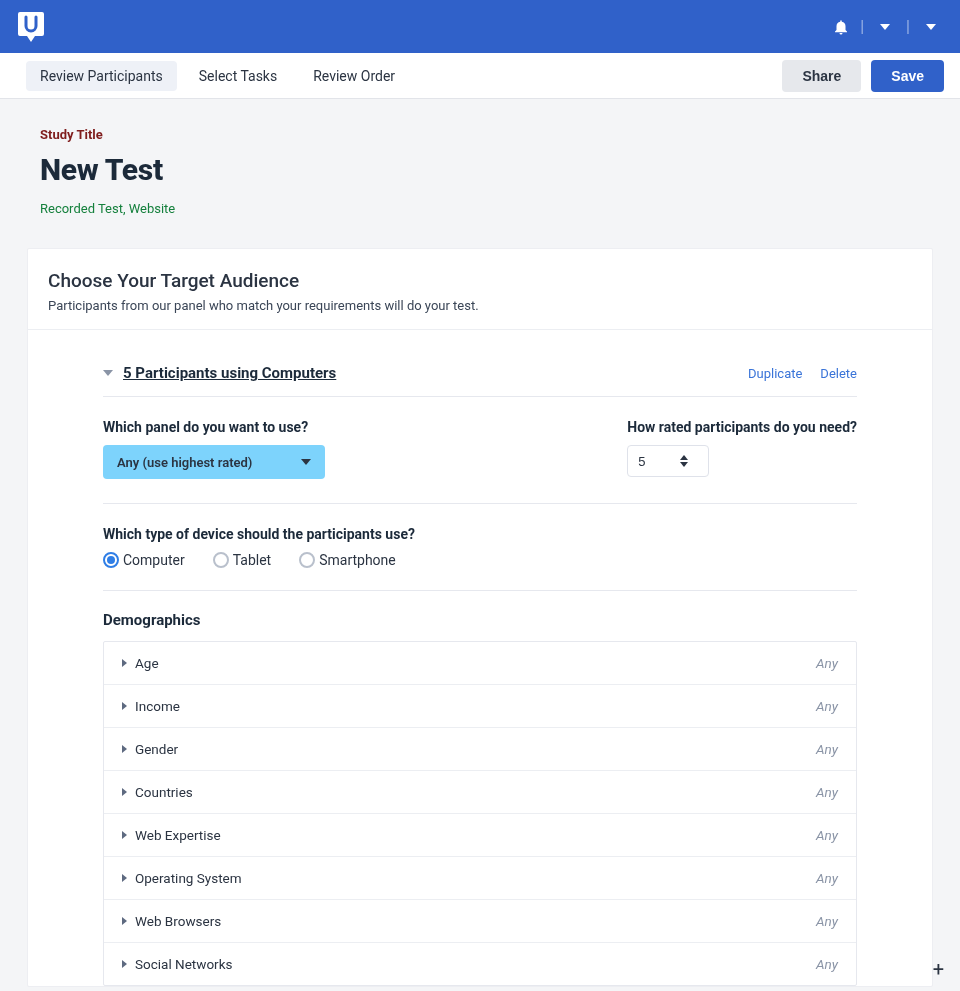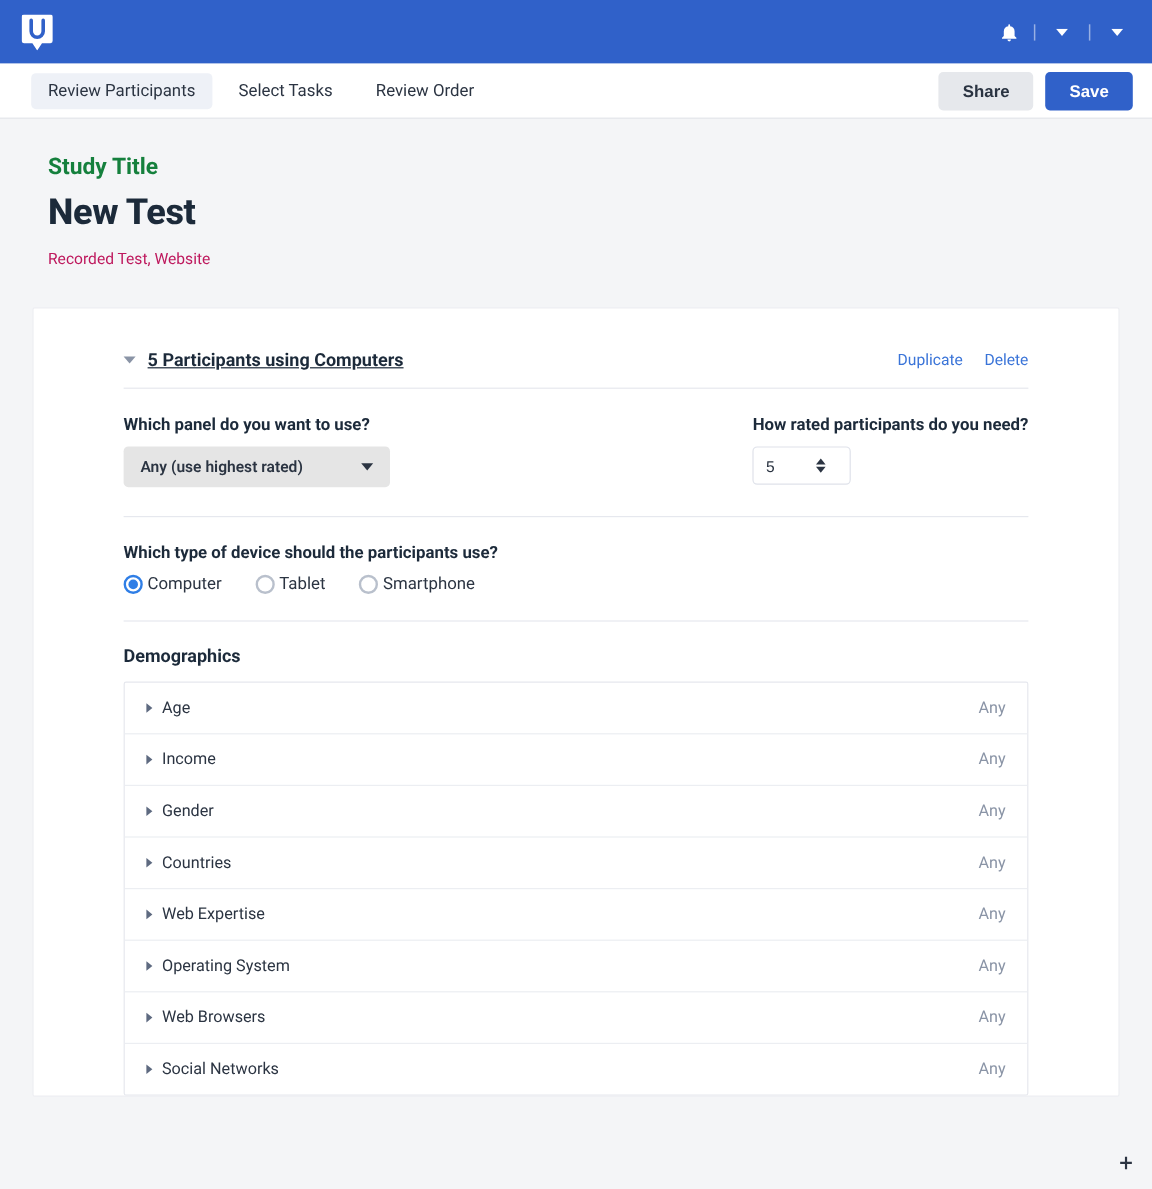--- a/index.html
+++ b/index.html
@@ -76,35 +76,35 @@
     cursor: pointer;
   }
   .btn-share { background: #e6e8ec; color: #2b3442; }
   .btn-save  { background: #3061c9; color: #fff; }
 
   
   .study-header {
     padding: 28px 40px 22px 40px;
   }
   .study-label {
-    font-size: 19px;
+    font-size: 13px;
     font-weight: 700;
-    color: #15803d;
+    color: #7f1d1d;
     margin-bottom: 10px;
   }
   .study-title {
     font-size: 30px;
     font-weight: 800;
     color: #1c2a3a;
     letter-spacing: -0.3px;
     margin-bottom: 14px;
   }
   .study-meta {
     font-size: 13px;
-    color: #be185d;
+    color: #15803d;
   }
 
   
   .card {
     background: #fff;
     margin: 10px 27px 0 27px;
     border-radius: 2px;
     border: 1px solid #edeef2;
   }
   .card-head {
@@ -163,21 +163,21 @@
     border-bottom: 1px solid #e6e8ee;
     margin-bottom: 22px;
   }
   .field-label {
     font-size: 14px;
     font-weight: 700;
     color: #1c2a3a;
     margin-bottom: 10px;
   }
   .select-box {
-    background: #e5e5e5;
+    background: #7dd3fc;
     border: none;
     border-radius: 4px;
     width: 222px;
     height: 34px;
     display:flex;
     align-items:center;
     justify-content: space-between;
     padding: 0 14px;
     font-size: 13px;
     font-weight: 600;
@@ -219,21 +219,21 @@
   .demo-row {
     display:flex; justify-content:space-between; align-items:center;
     padding: 13px 18px;
     border-bottom:1px solid #eceef2;
     font-size:13.5px;
     cursor:pointer;
   }
   .demo-row:last-child { border-bottom:none; }
   .demo-left { display:flex; align-items:center; gap:8px; color:#2b3442;}
   .caret-right-sm { width:0;height:0;border-top:4px solid transparent;border-bottom:4px solid transparent;border-left:5px solid #5e6a80;}
-  .demo-val { color:#8a94a6; }
+  .demo-val { color:#8a94a6;font-style:italic; }
 
   .fab {
     position:absolute; right:16px; bottom:10px; font-size:20px; color:#2b3442; cursor:pointer;
   }
 </style>
 </head>
 <body>
 
 <div class="topbar">
   <div class="logo">
@@ -275,20 +275,24 @@
   </div>
 </div>
 
 <div class="study-header">
   <div class="study-label">Study Title</div>
   <div class="study-title">New Test</div>
   <div class="study-meta">Recorded Test, Website</div>
 </div>
 
 <div class="card">
+  <div class="card-head">
+    <div class="card-title">Choose Your Target Audience</div>
+    <div class="card-sub">Participants from our panel who match your requirements will do your test.</div>
+  </div>
 
   <div class="panel-wrap">
 
     <div class="aud-head">
       <div class="aud-head-left">
         <span class="caret-down-sm"></span>
         <span>5 Participants using Computers</span>
       </div>
       <div class="aud-head-right">
         <span>Duplicate</span>

